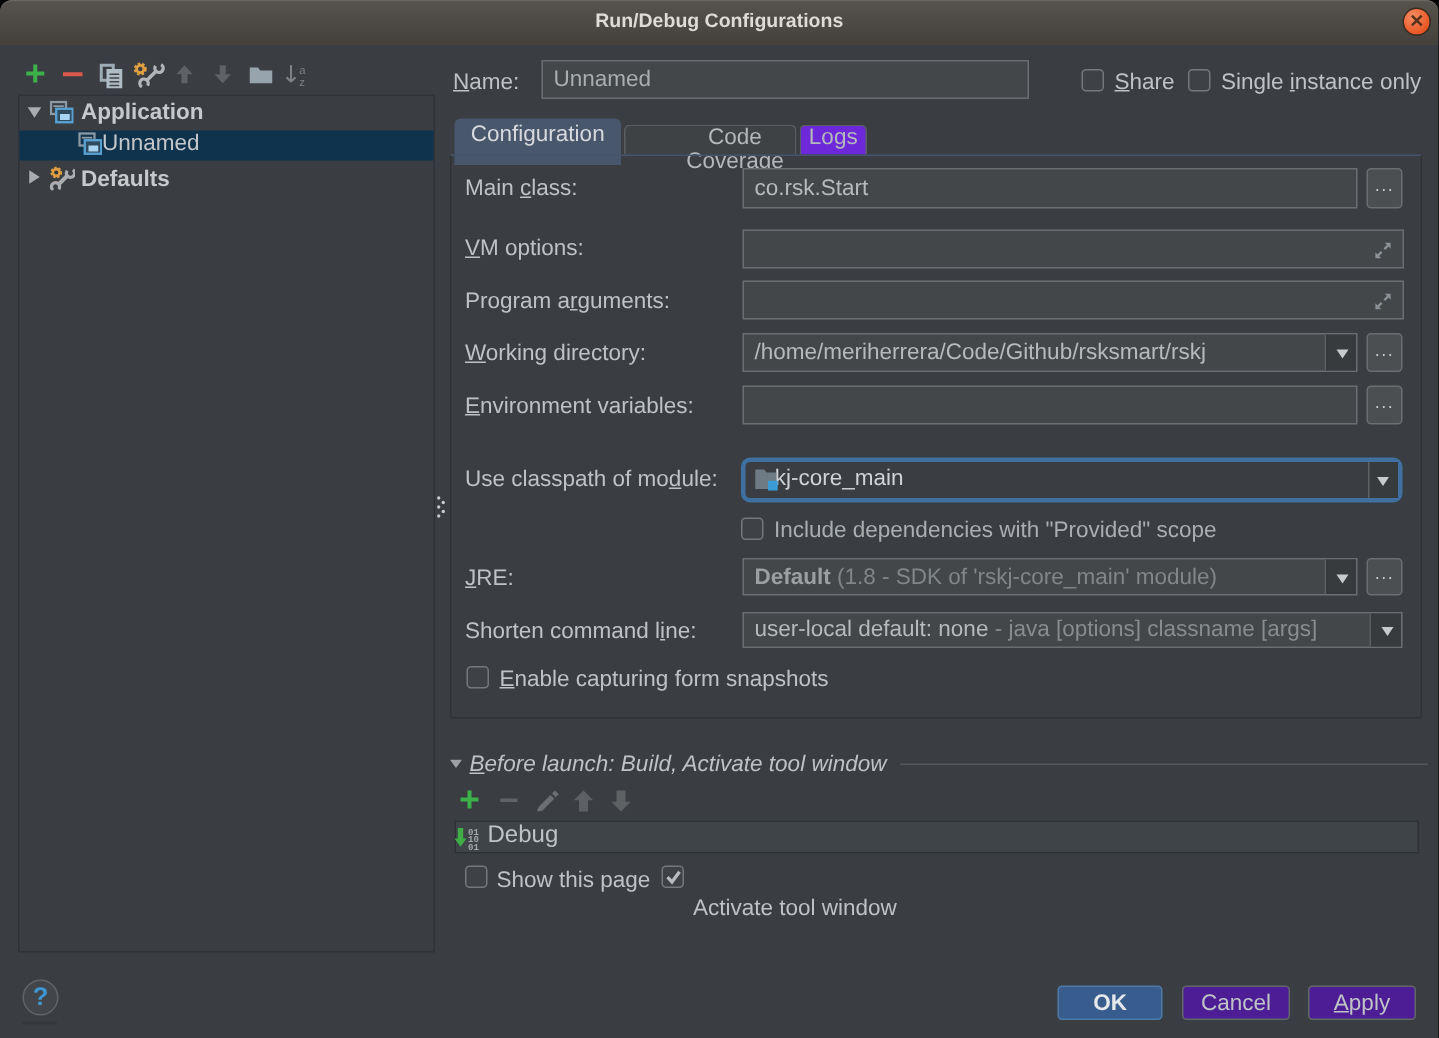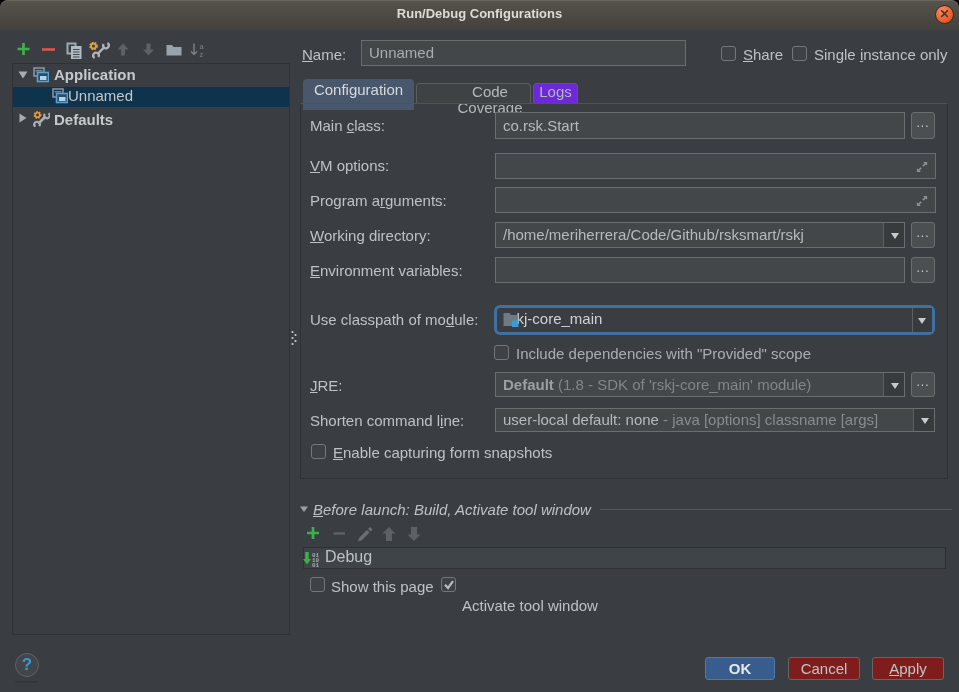--- a/index.html
+++ b/index.html
@@ -16,21 +16,21 @@
            font-size:13px; font-weight:bold; color:#dfdbd6; }
   .closebtn { position:absolute; right:5px; top:5px; width:19px; height:19px;
            border-radius:50%; background:radial-gradient(circle at 35% 30%, #f58d63, #ec5e2e 60%, #d94615);
            border:1px solid #3a2c20; color:#58311c; font-size:12px; font-weight:bold;
            text-align:center; line-height:17px; }
   .lbl { position:absolute; font-size:15px; color:#bec2c4; white-space:nowrap; }
   .field { position:absolute; background:#43474a; border:1px solid #6a6e70; }
   .ftext { font-size:15px; color:#b6babc; padding-left:7px; white-space:nowrap; }
   .cb { position:absolute; width:15px; height:15px; border:1px solid #74787a;
         border-radius:3px; background:#3e4246; }
-  .btn { position:absolute; background:#7f1d1d; border:1px solid #63676a;
+  .btn { position:absolute; background:#4c1d95; border:1px solid #63676a;
          border-radius:3px; font-size:15px; color:#c0c4c6; text-align:center; }
   .dots { position:absolute; background:#4b4f51; border:1px solid #6a6e70;
           border-radius:3px; color:#c8ccce; text-align:center;
           font-size:12px; letter-spacing:1px; }
   .tab { position:absolute; font-size:15px; text-align:center; }
   .combo-arrow { position:absolute; top:0; bottom:0; width:21px; right:0;
           background:#383b3e; border-left:1px solid #5d6163; }
   .tri-down { width:0; height:0; border-left:4.5px solid transparent;
           border-right:4.5px solid transparent; border-top:6px solid #c7cbcd;
           position:absolute; left:7px; top:50%; margin-top:-2px; }

